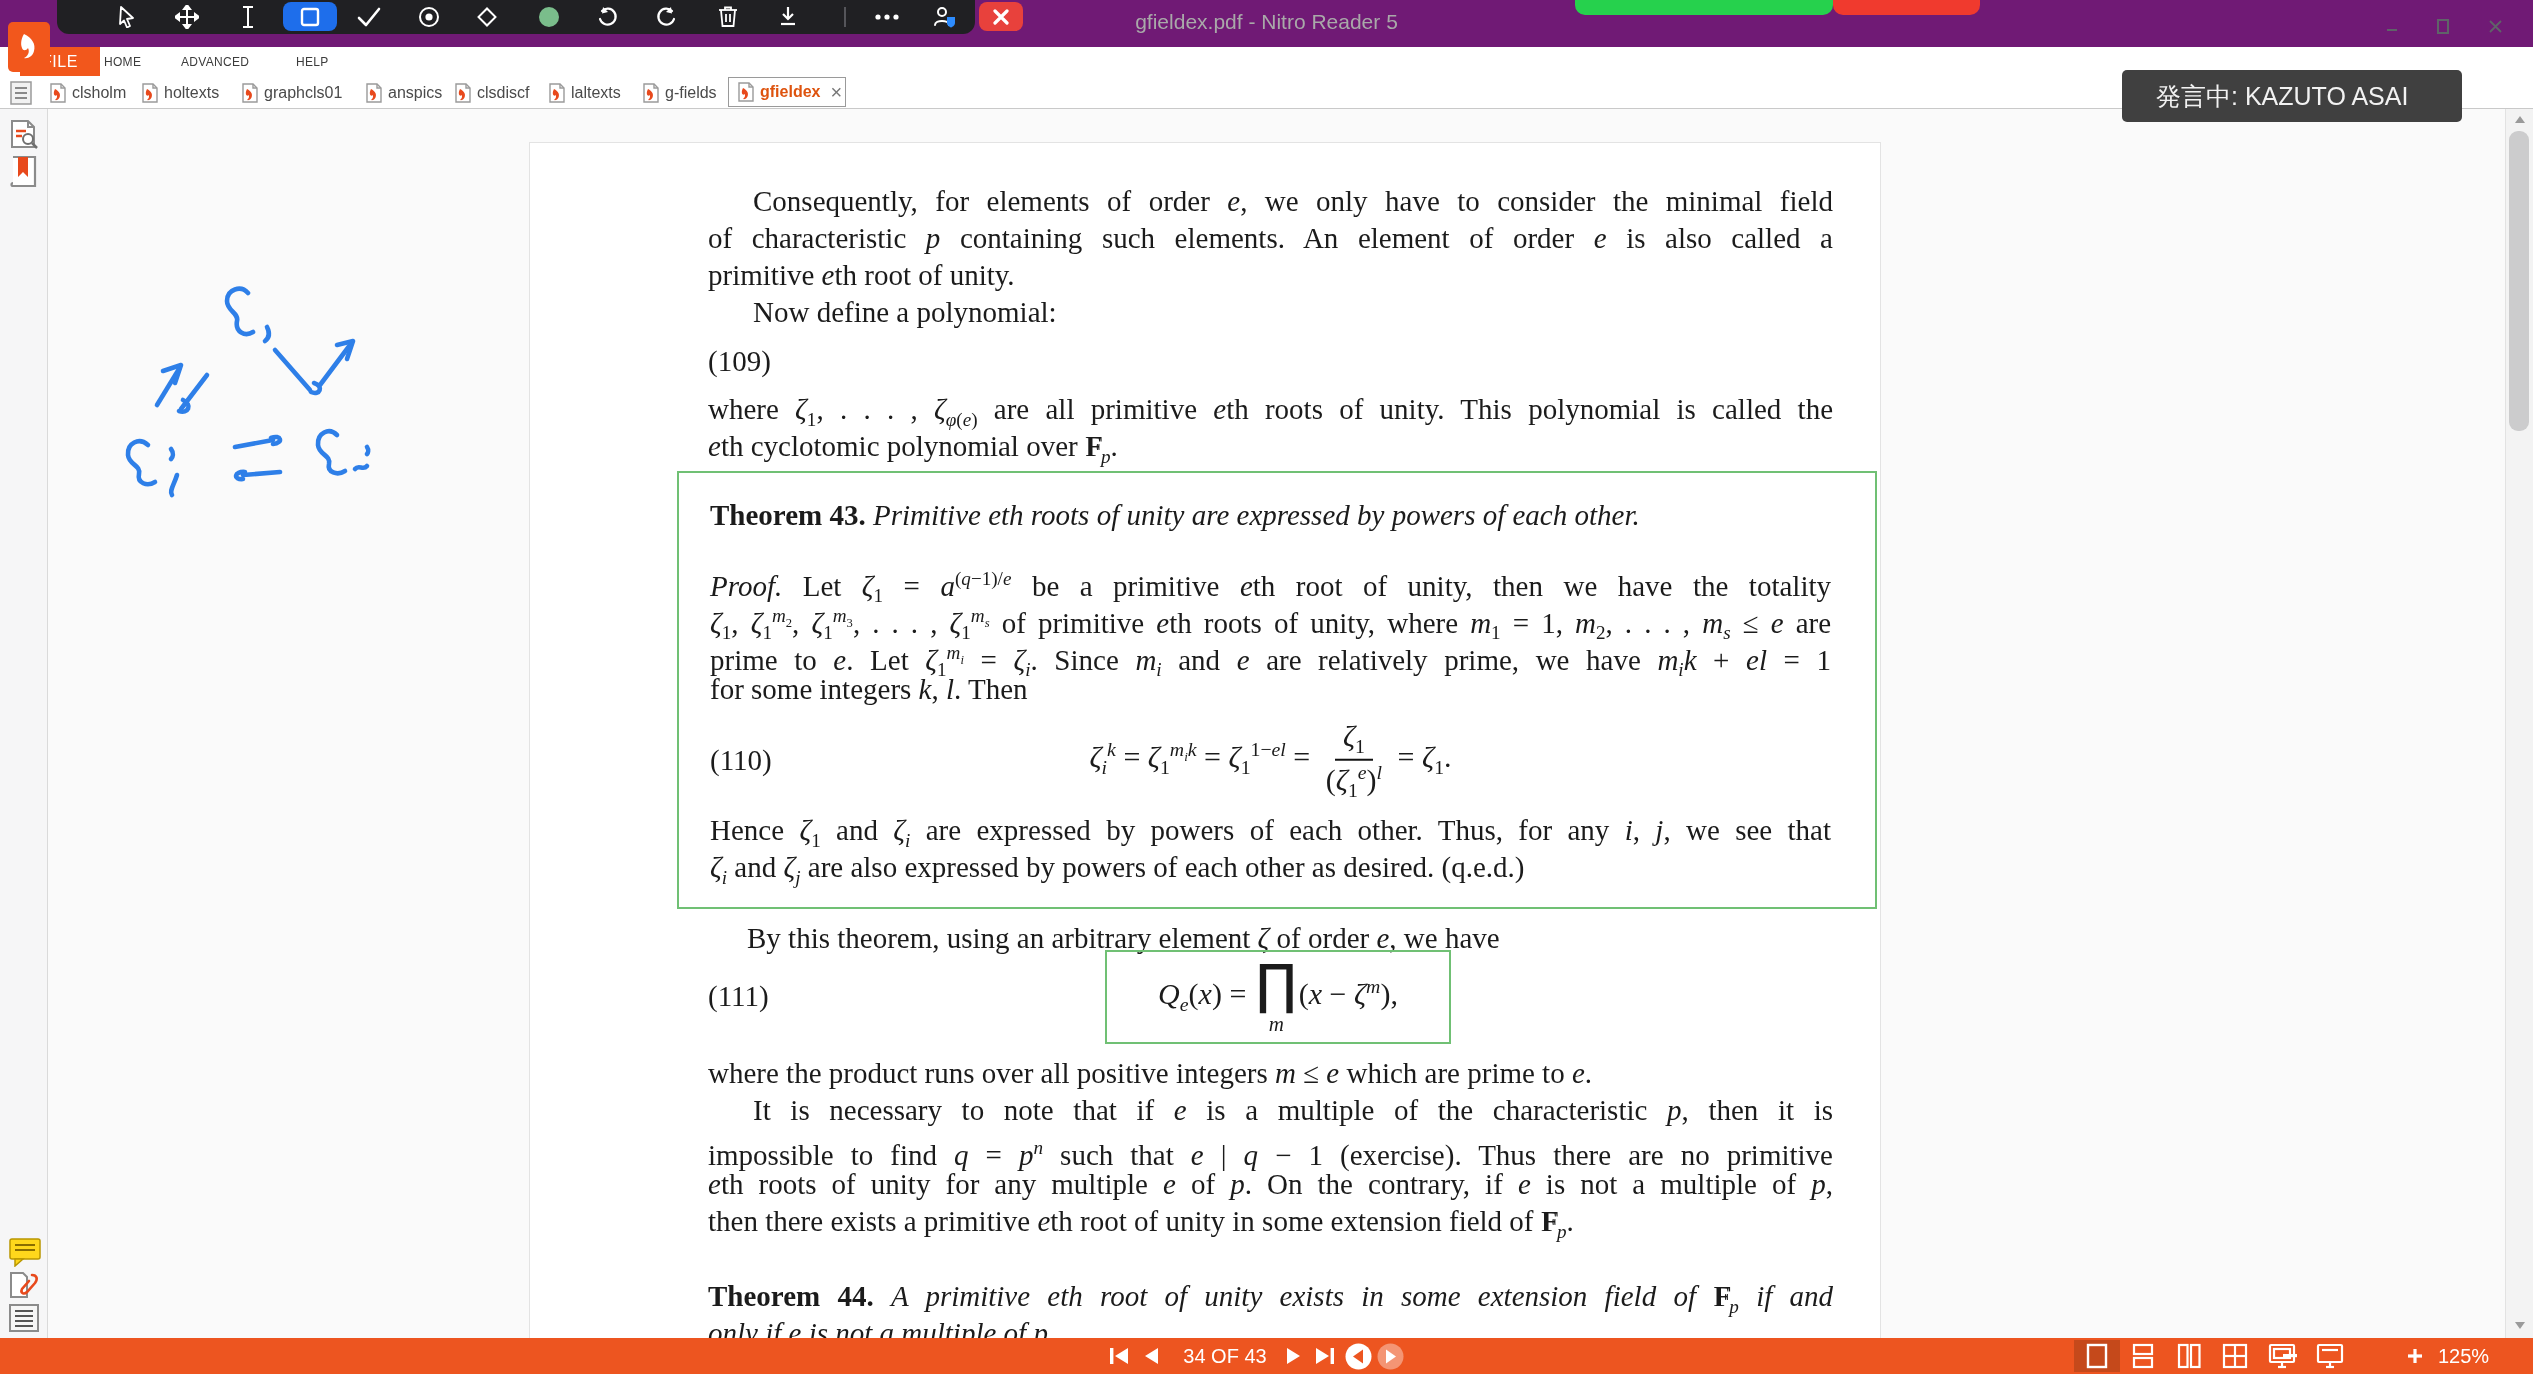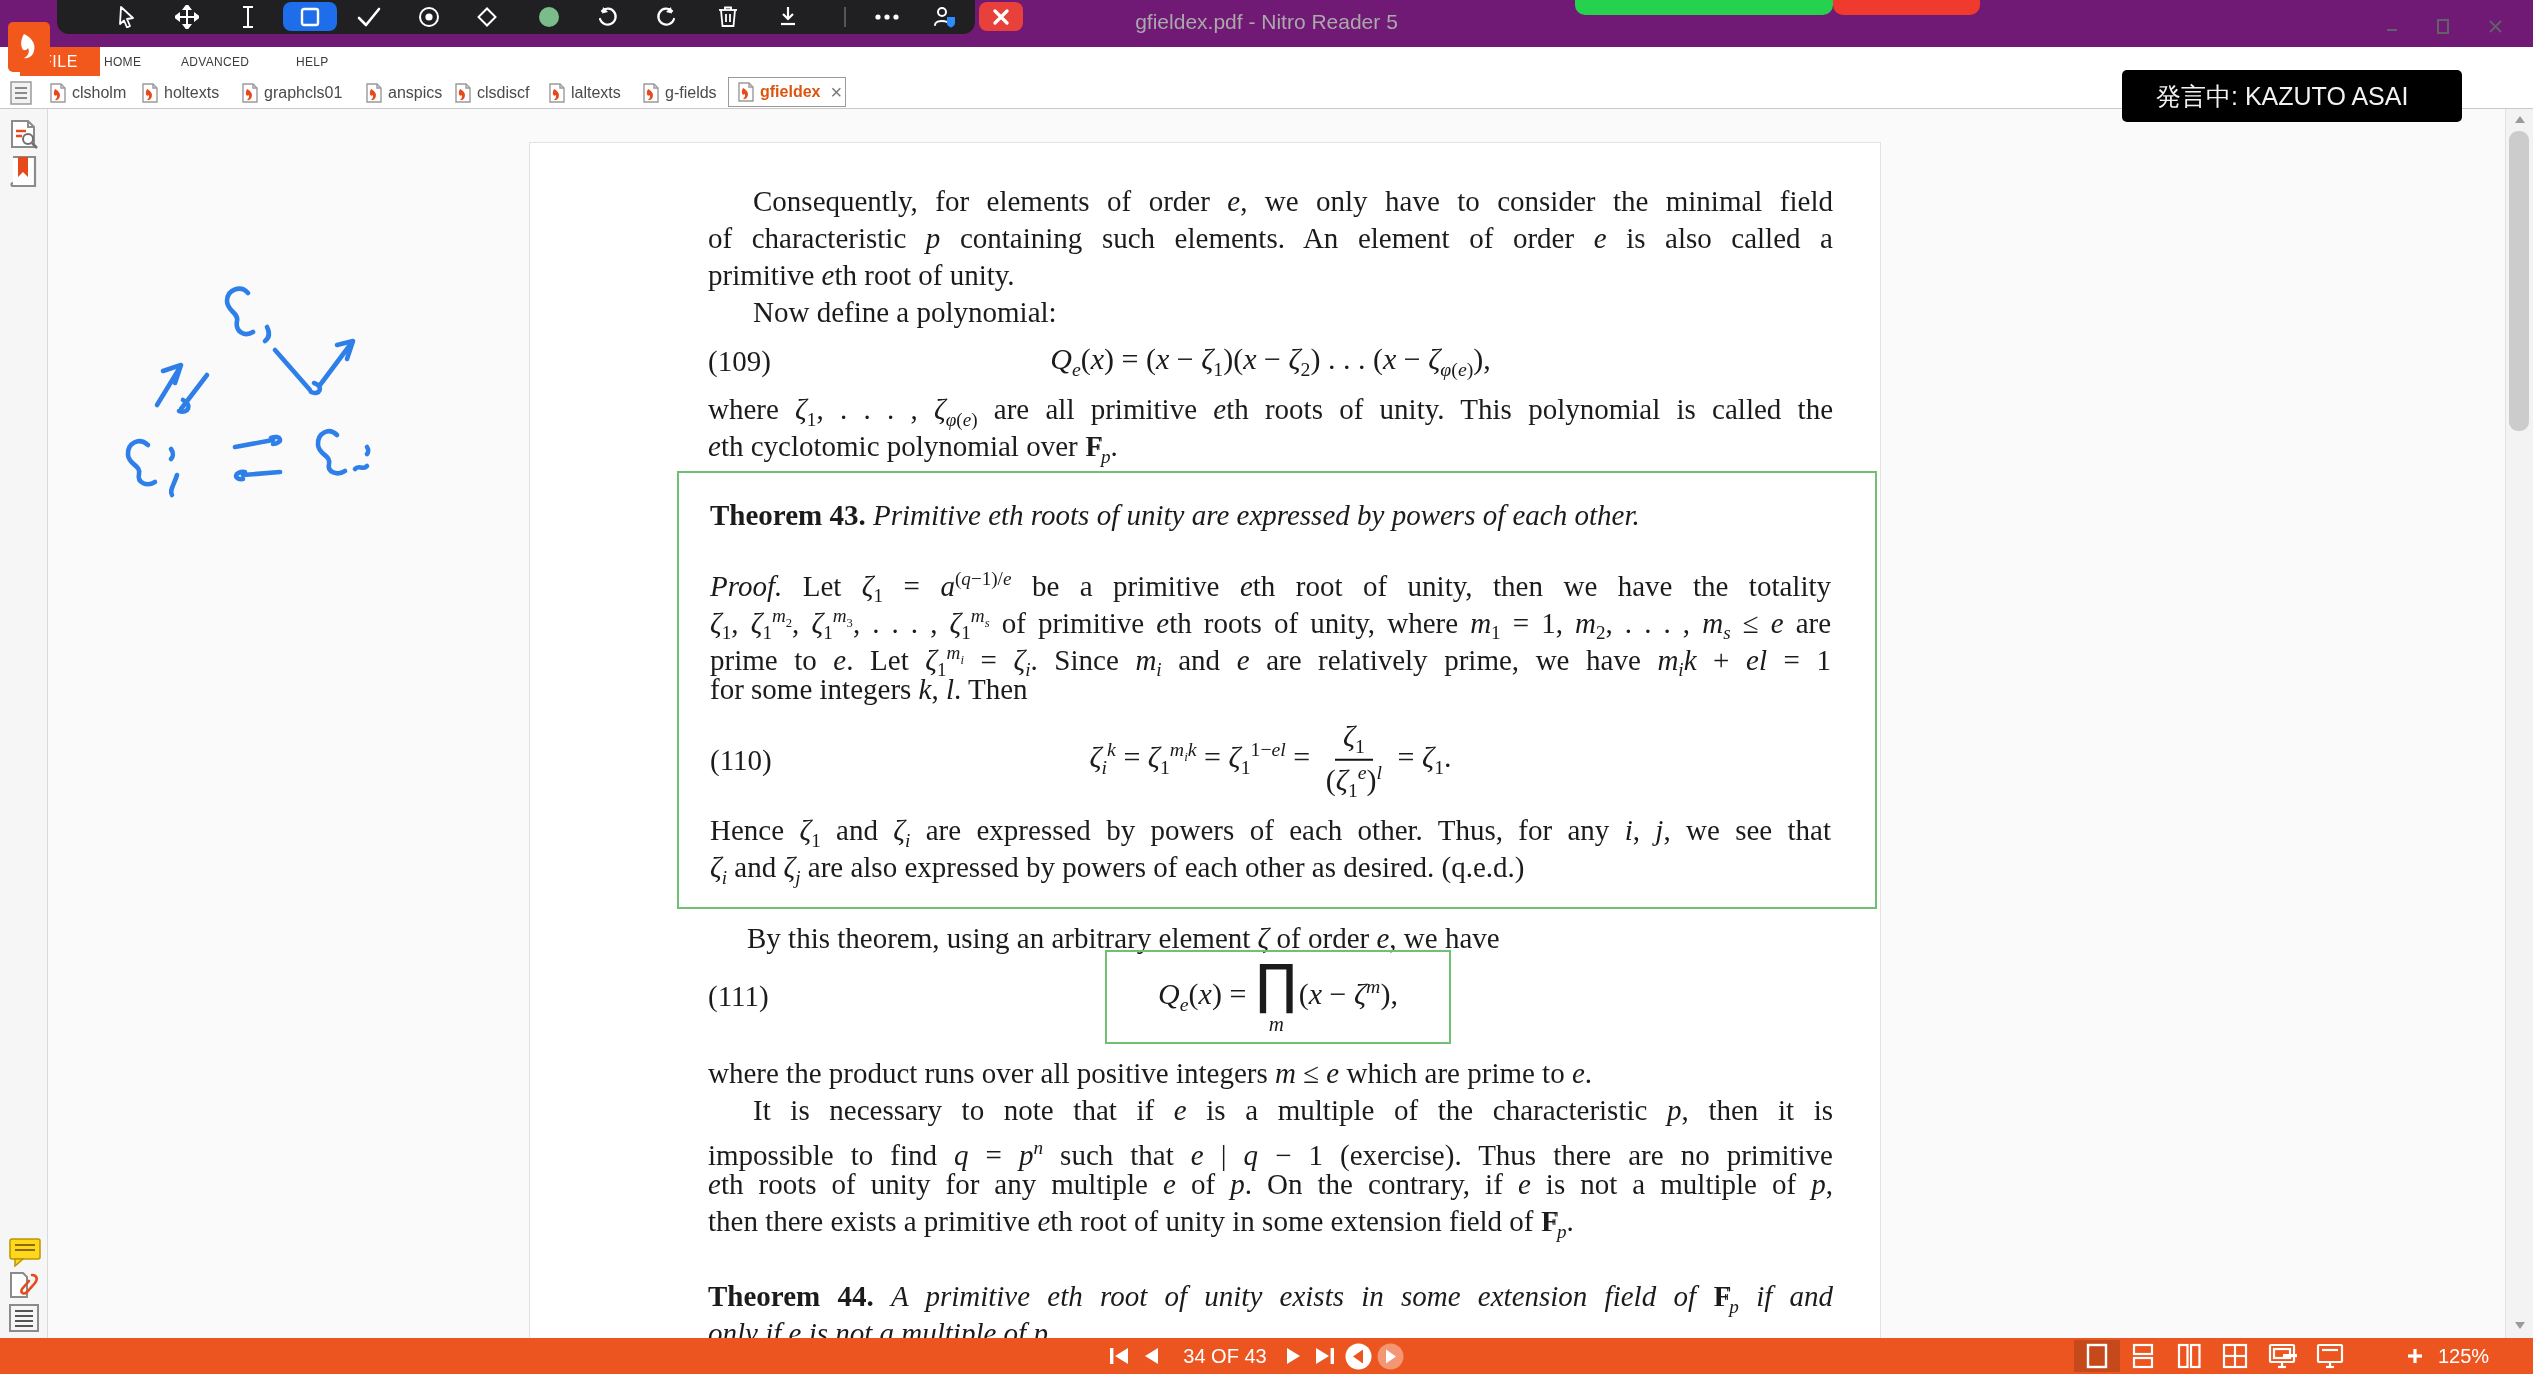--- a/index.html
+++ b/index.html
@@ -84,21 +84,21 @@
     vertical-align:middle; margin:0 8px; line-height:1.15; }
   .frac .num { border-bottom:2.5px solid #111; padding:0 8px 1px; }
   .prod { display:inline-flex; flex-direction:column; align-items:center;
     vertical-align:middle; line-height:1; margin:0 2px; }
   .prod .op { font-size:54px; font-family:"DejaVu Sans",sans-serif; line-height:.95; }
   .prod .psub { font-size:21px; margin-top:3px; }
   .greenbox { position:absolute; border:2.5px solid #70c074; }
 
   
   #speak-badge { position:absolute; left:2122px; top:70px; width:340px; height:52px;
-    background:#000000; border-radius:5px; z-index:70; display:flex; align-items:center;
+    background:#404040; border-radius:5px; z-index:70; display:flex; align-items:center;
     padding-left:34px; color:#f2f2f2; font-size:25px; }
   #tabline-right { position:absolute; left:2462px; top:108px; width:71px; height:1px; background:#c9c9c9; }
 
   
   #bottombar { position:absolute; left:0; top:1338px; width:2533px; height:36px;
     background:#ed5520; z-index:40; }
   .bbico { position:absolute; top:0; height:36px; display:flex; align-items:center;
     justify-content:center; }
   #page-indicator { position:absolute; left:1170px; top:0; height:36px; width:110px;
     color:#fff; font-size:20px; display:flex; align-items:center; justify-content:center; }
@@ -382,21 +382,20 @@
 
 <div id="docarea">
   <div id="page">
     <div class="doc abs" style="left:178px; top:5px; width:1125px;">
       <div class="line jl ind">Consequently, for elements of order <i>e</i>, we only have to consider the minimal field</div>
       <div class="line jl">of characteristic <i>p</i> containing such elements.  An element of order <i>e</i> is also called a</div>
       <div class="line">primitive <i>e</i>th root of unity.</div>
       <div class="line ind">Now define a polynomial:</div>
       <div class="eqrow" style="height:48px; margin-top:6px;">
         <span class="eqlabel">(109)</span>
-        <span class="eqbody"><i>Q</i><sub><i>e</i></sub>(<i>x</i>) = (<i>x</i> − <i>ζ</i><sub>1</sub>)(<i>x</i> − <i>ζ</i><sub>2</sub>) . . . (<i>x</i> − <i>ζ</i><sub><i>φ</i>(<i>e</i>)</sub>),</span>
       </div>
       <div class="line jl" style="margin-top:6px;">where <i>ζ</i><sub>1</sub>, . . . , <i>ζ</i><sub><i>φ</i>(<i>e</i>)</sub> are all primitive <i>e</i>th roots of unity.  This polynomial is called the</div>
       <div class="line"><i>e</i>th cyclotomic polynomial over <span class="bb">F</span><sub><i>p</i></sub>.</div>
     </div>
 
     <div class="greenbox doc" style="left:147px; top:293px; width:1200px; height:438px; padding:24px 44px 0 31px;">
       <div class="line"><b>Theorem 43.</b>  <i>Primitive eth roots of unity are expressed by powers of each other.</i></div>
       <div style="height:26px;"></div>
       <div class="line jl"><i>Proof.</i>  Let <i>ζ</i><sub>1</sub> = <i>a</i><sup>(<i>q</i>−1)/<i>e</i></sup> be a primitive <i>e</i>th root of unity, then we have the totality</div>
       <div class="line jl"><i>ζ</i><sub>1</sub>, <i>ζ</i><sub>1</sub><sup><i>m</i><sub>2</sub></sup>, <i>ζ</i><sub>1</sub><sup><i>m</i><sub>3</sub></sup>, . . . , <i>ζ</i><sub>1</sub><sup><i>m</i><sub><i>s</i></sub></sup> of primitive <i>e</i>th roots of unity, where <i>m</i><sub>1</sub> = 1, <i>m</i><sub>2</sub>, . . . , <i>m</i><sub><i>s</i></sub> ≤ <i>e</i> are</div>

